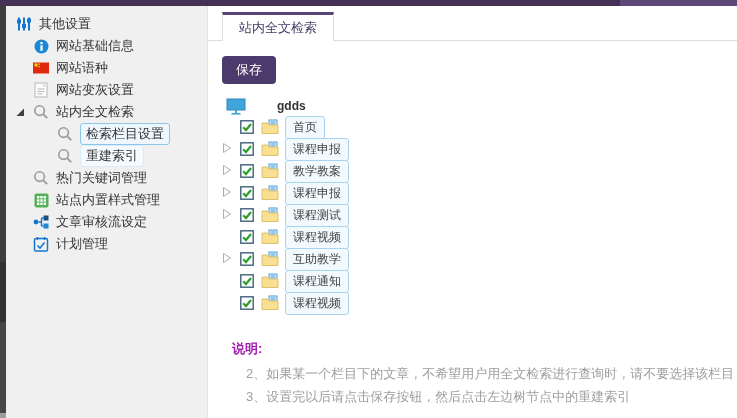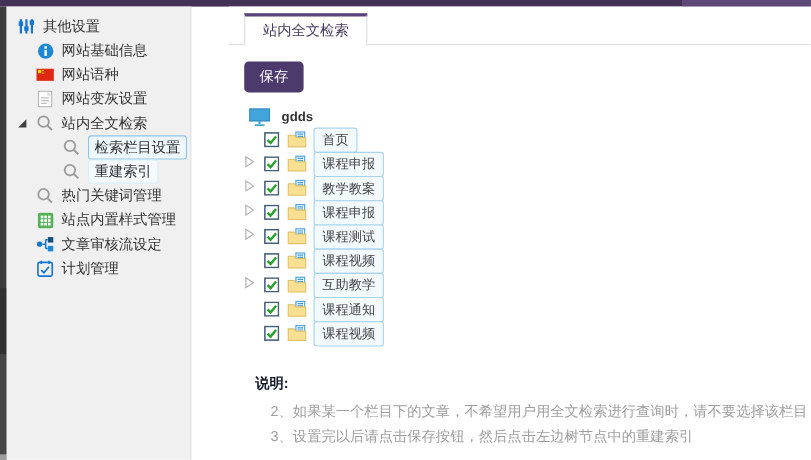--- a/index.html
+++ b/index.html
@@ -7,21 +7,21 @@
               font-family:"Liberation Sans","DejaVu Sans",sans-serif; }
   
   .topbar { position:absolute; left:0; top:0; width:737px; height:6px; background:#443156; }
   .topbar-right { position:absolute; left:620px; top:0; width:117px; height:6px; background:#5e4878; }
   
   .edge-strip { position:absolute; left:0; top:6px; width:6px; height:412px; background:#3d3d3d; }
   .edge-thumb { position:absolute; left:0; top:256px; width:6px; height:60px; background:#313131; }
   .edge-low   { position:absolute; left:0; top:316px; width:6px; height:91px; background:#464646; }
   .edge-cap   { position:absolute; left:0; top:407px; width:6px; height:11px; background:#9e9e9e; }
   
-  .sidebar { position:absolute; left:6px; top:6px; width:168px; height:412px;
+  .sidebar { position:absolute; left:6px; top:6px; width:202px; height:412px;
              background:#f0f0f0; border-right:1px solid #e3e3e3; padding-top:7px; }
   .srow { display:flex; align-items:center; height:22px; font-size:13px; color:#333;
           white-space:nowrap; cursor:default; }
   .srow .ico { display:inline-flex; width:16px; height:16px; margin-right:7px; flex:0 0 16px;
                align-items:center; justify-content:center; }
   .lv0 { padding-left:10px; }
   .lv1 { padding-left:10px; }
   .lv1 .arrow-slot { width:17px; flex:0 0 17px; display:inline-flex; align-items:center; }
   .lv2 { padding-left:51px; }
   .boxed { border:1px solid #8ec6e8; background:#eef7fd; border-radius:3px; padding:1px 5px; }
@@ -31,31 +31,31 @@
   .tabs { position:relative; height:35px; border-bottom:1px solid #ddd; padding-left:14px; }
   .tab  { position:relative; top:6px; display:inline-block; height:30px; line-height:26px;
           padding:0 16px; background:#fff; border:1px solid #ddd; border-top:3px solid #5a4379;
           border-bottom:1px solid #fff; font-size:13px; color:#463a60; margin-bottom:-1px; }
   .content { padding-left:14px; }
   .save-btn { margin-top:15px; display:inline-block; background:#4d3a6d; color:#fff;
               font-size:13px; padding:5px 14px; border:none; border-radius:4px; cursor:pointer; }
   
   .tree { margin-top:12px; }
   .troot { display:flex; align-items:center; height:20px; padding-left:4px; font-size:12px;
-           font-weight:bold; color:#333; }
+           font-weight:bold; color:#333;gap:21px; }
   .troot .ico { margin-right:10px; display:inline-flex; }
   .tnode { display:flex; align-items:center; height:22px; }
   .tnode .arrow-slot { width:18px; flex:0 0 18px; display:inline-flex; align-items:center; }
   .tnode .cbx { display:inline-flex; margin-right:7px; cursor:pointer; }
   .tnode .fld { display:inline-flex; margin-right:6px; }
   .tlabel { border:1px solid #aad4ee; background:#f2fafe; border-radius:3px; padding:2px 7px;
             font-size:12px; color:#444; cursor:pointer; }
   
   .notes { margin-top:26px; padding-left:10px; font-size:13px; }
-  .notes-title { color:#0f172a; font-weight:bold; }
+  .notes-title { color:#a21caf; font-weight:bold; }
   .notes-item { color:#9e9e9e; margin-top:8px; padding-left:14px; line-height:15px; }
 </style>
 </head>
 <body>
 
 <div class="topbar"></div>
 <div class="topbar-right"></div>
 
 <div class="edge-strip">
   <div class="edge-thumb"></div>

